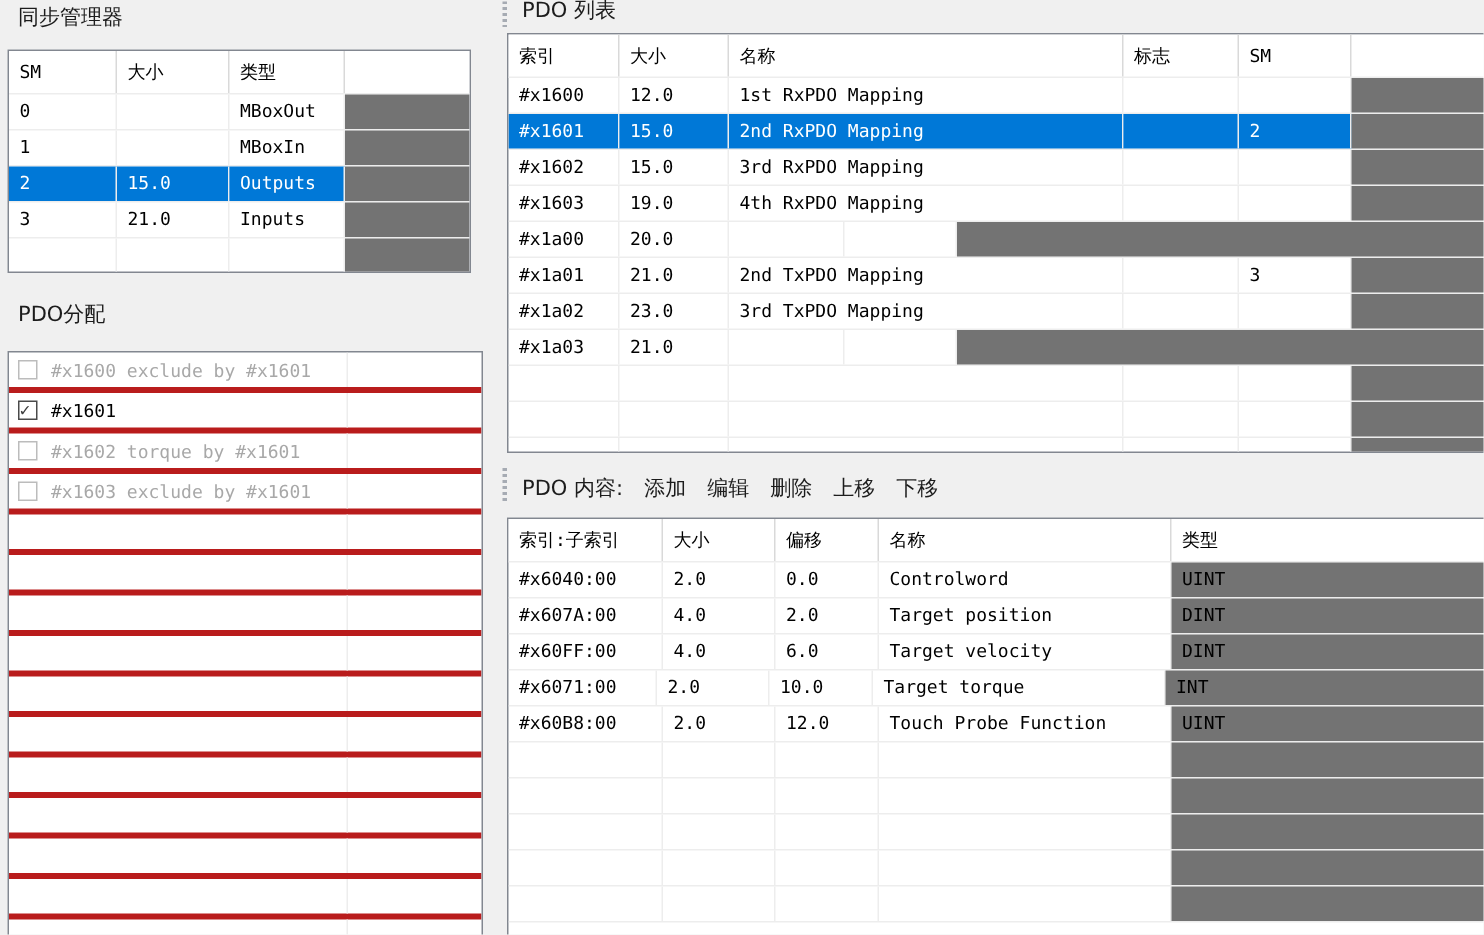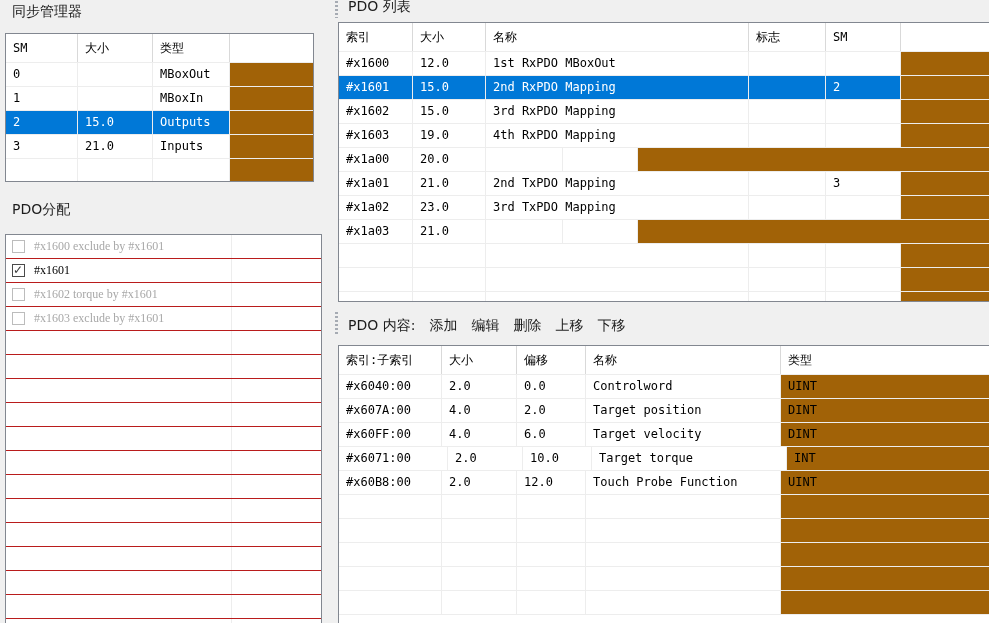--- a/index.html
+++ b/index.html
@@ -12,24 +12,24 @@
 
   .lv{position:absolute;background:#fff;border:1px solid #828790;box-sizing:border-box;
       font:12px "DejaVu Sans Mono","Liberation Mono",monospace;color:#000;overflow:hidden;}
   .lvh{display:flex;height:28px;border-bottom:1px solid #ededed;background:#fff;}
   .hc{box-sizing:border-box;border-right:1px solid #d9d9d9;padding-left:7px;line-height:29px;
       white-space:nowrap;overflow:hidden;flex:none;}
   .hc.fill{flex:1;border-right:none;}
   .row{display:flex;height:23px;border-bottom:1px solid #ededed;}
   .c{box-sizing:border-box;border-right:1px solid #ededed;padding-left:7px;line-height:22px;
      white-space:nowrap;overflow:hidden;flex:none;}
-  .c.fill{flex:1;border-right:none;background:#a16207;}
+  .c.fill{flex:1;border-right:none;background:#737373;}
   .row.sel .c:not(.fill){background:#0078d7;color:#fff;}
 
-  .cbrow{display:flex;height:23px;border-bottom:1px solid #b91c1c;font-family:Liberation Serif, serif;}
+  .cbrow{display:flex;height:23px;border-bottom:4px solid #b91c1c;}
   .cbcell{width:226px;box-sizing:border-box;border-right:1px solid #ededed;display:flex;align-items:center;flex:none;}
   .cbfill{flex:1;}
   .cb{width:13px;height:13px;box-sizing:border-box;border:1px solid #bcbcbc;background:#fff;
       margin:0 9px 0 6px;position:relative;flex:none;}
   .cb.on{border-color:#4a4a4a;}
   .cb.on::after{content:"\2713";position:absolute;left:0px;top:-2px;font-size:12px;line-height:14px;color:#3c3c3c;}
   .cblabel{white-space:nowrap;overflow:hidden;}
   .cbrow.dis .cblabel{color:#a8a8a8;}
 
   .toolbar{position:absolute;display:flex;gap:14px;font:14px "DejaVu Sans","Liberation Sans",sans-serif;color:#1c1c1c;white-space:nowrap;}
@@ -175,21 +175,21 @@
       <div class="hc" style="width:73px">大小</div>
       <div class="hc" style="width:263px">名称</div>
       <div class="hc" style="width:77px">标志</div>
       <div class="hc" style="width:75px">SM</div>
       <div class="hc fill"></div>
     </div>
 
     <div class="row">
       <div class="c" style="width:74px">#x1600</div>
       <div class="c" style="width:73px">12.0</div>
-      <div class="c" style="width:263px">1st RxPDO MBoxOut</div>
+      <div class="c" style="width:263px">1st RxPDO Mapping</div>
       <div class="c" style="width:77px"></div>
       <div class="c" style="width:75px"></div>
       <div class="c fill"></div>
     </div>
     <div class="row sel">
       <div class="c" style="width:74px">#x1601</div>
       <div class="c" style="width:73px">15.0</div>
       <div class="c" style="width:263px">2nd RxPDO Mapping</div>
       <div class="c" style="width:77px"></div>
       <div class="c" style="width:75px">2</div>
@@ -301,21 +301,21 @@
       <div class="c fill">DINT</div>
     </div>
     <div class="row">
       <div class="c" style="width:103px">#x60FF:00</div>
       <div class="c" style="width:75px">4.0</div>
       <div class="c" style="width:69px">6.0</div>
       <div class="c" style="width:195px">Target velocity</div>
       <div class="c fill">DINT</div>
     </div>
     <div class="row">
-      <div class="c" style="width:109px">#x6071:00</div>
+      <div class="c" style="width:99px">#x6071:00</div>
       <div class="c" style="width:75px">2.0</div>
       <div class="c" style="width:69px">10.0</div>
       <div class="c" style="width:195px">Target torque</div>
       <div class="c fill">INT</div>
     </div>
     <div class="row">
       <div class="c" style="width:103px">#x60B8:00</div>
       <div class="c" style="width:75px">2.0</div>
       <div class="c" style="width:69px">12.0</div>
       <div class="c" style="width:195px">Touch Probe Function</div>

